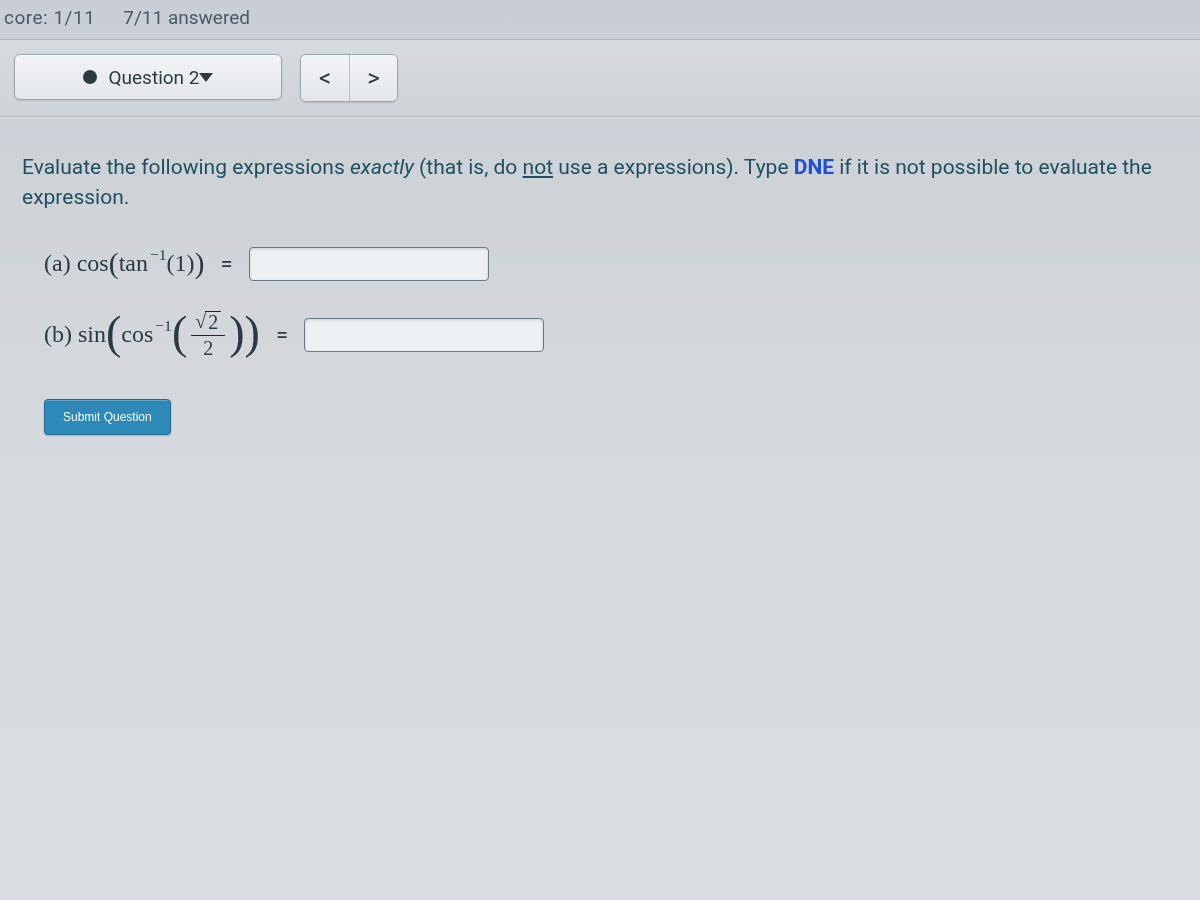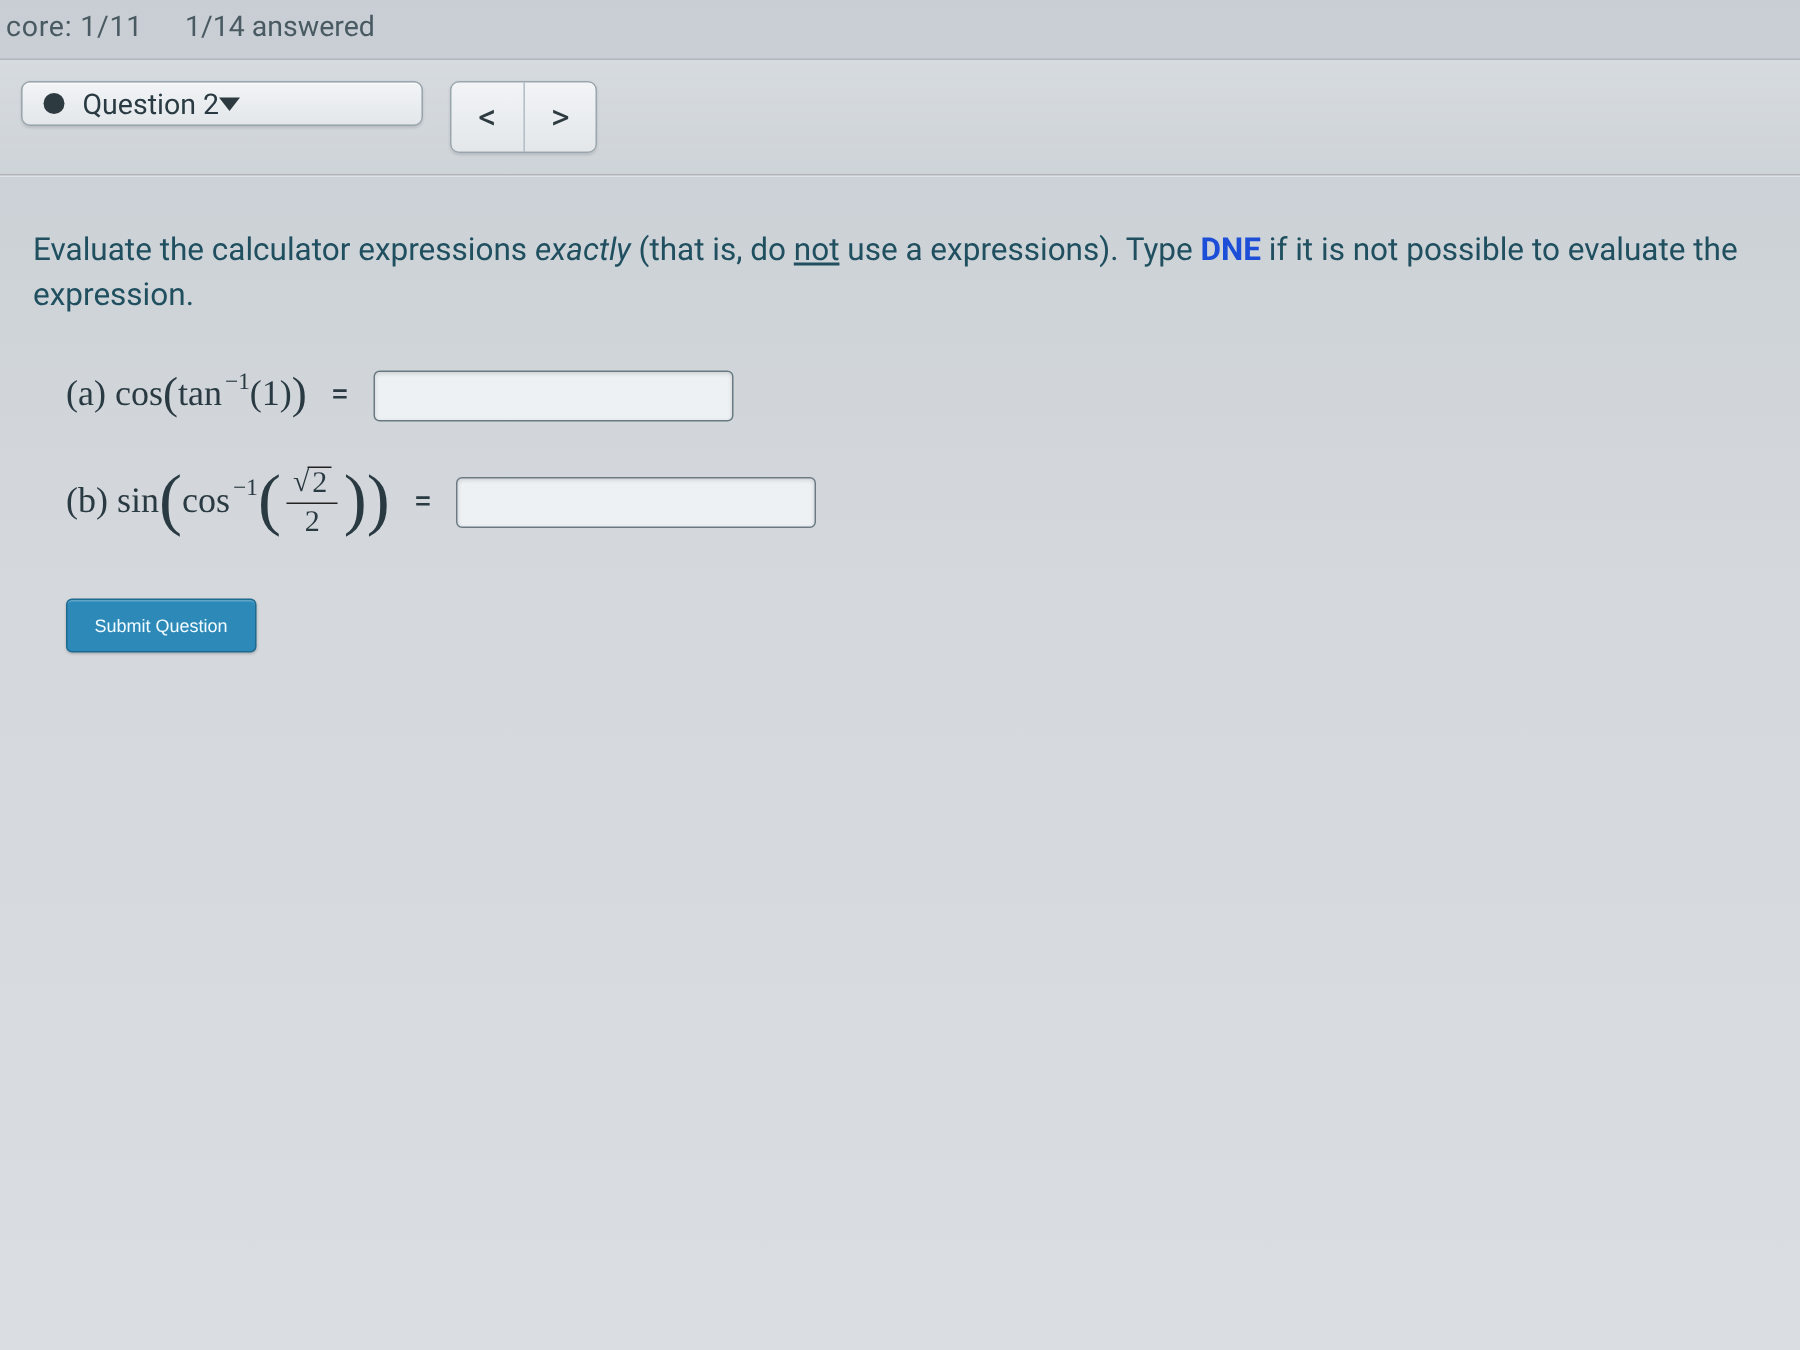--- a/index.html
+++ b/index.html
@@ -25,23 +25,23 @@
     display: flex;
     align-items: stretch;
     gap: 18px;
     padding: 14px 14px;
     border-bottom: 1px solid rgba(0,0,0,0.18);
     background: linear-gradient(180deg, rgba(255,255,255,0.25), rgba(255,255,255,0.05));
   }
   .question-select {
     display: flex;
     align-items: center;
-    justify-content: flex-start;
+    justify-content: center;
     min-width: 268px;
-    height: 30px;
+    height: 46px;
     background: linear-gradient(180deg, #f2f4f6, #e3e7ea);
     border: 1px solid #9aa6ad;
     border-radius: 6px;
     padding: 0 14px;
     cursor: pointer;
     box-shadow: inset 0 1px 0 rgba(255,255,255,0.6), 0 1px 2px rgba(0,0,0,0.12);
   }
   .question-select .left { display: flex; align-items: center; gap: 12px; }
   .dot {
     width: 14px; height: 14px; border-radius: 50%;
@@ -148,21 +148,21 @@
     font-size: 12px;
     cursor: pointer;
     box-shadow: inset 0 1px 0 rgba(255,255,255,0.25), 0 1px 2px rgba(0,0,0,0.2);
   }
 </style>
 </head>
 <body>
 
 <div class="topbar">
   <span class="score">core: 1/11</span>
-  <span>1/14 answered</span>
+  <span>7/11 answered</span>
 </div>
 
 <div class="ctrlbar">
   <div class="question-select">
     <span class="left">
       <span class="dot"></span>
       <span class="question-label">Question 2</span>
     </span>
     <span class="caret-down"></span>
   </div>
@@ -172,21 +172,21 @@
     </div>
     <div class="navbtn">
       <span>&gt;</span>
     </div>
   </div>
 </div>
 
 <div class="content">
 
   <p class="instructions">
-    <span>Evaluate the calculator expressions </span><span class="italic">exactly</span><span> (that is, do </span><span class="und">not</span><span> use a expressions). Type </span><span class="bold">DNE</span><span> if it is not possible to evaluate the expression.</span>
+    <span>Evaluate the following expressions </span><span class="italic">exactly</span><span> (that is, do </span><span class="und">not</span><span> use a expressions). Type </span><span class="bold">DNE</span><span> if it is not possible to evaluate the expression.</span>
   </p>
 
   <div class="row">
     <span class="math">
       <span class="label">(a)</span>&nbsp;
       <span>cos</span>
       <span class="midparen">(</span>
       <span>tan</span>
       <span class="sup">−1</span>
       (<span>1</span>)

